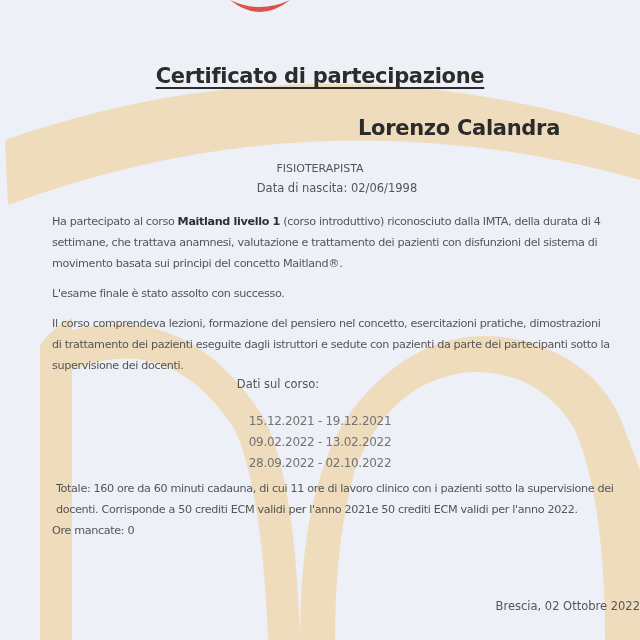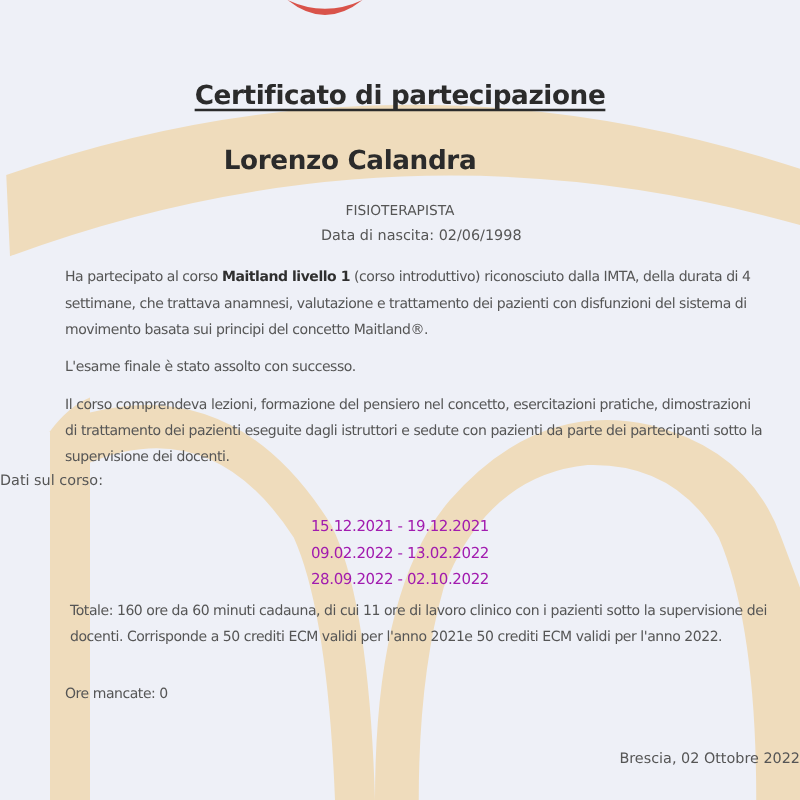--- a/index.html
+++ b/index.html
@@ -16,49 +16,49 @@
     .logo { position: absolute; left: 200px; top: -6px; width: 280px; height: 30px; }
 
     .title {
       position: absolute; left: 0; width: 640px; top: 64px; text-align: center;
       font-family: "DejaVu Sans", sans-serif; font-weight: bold;
       font-size: 21px; color: #2b2b2b; text-decoration: underline;
       text-underline-offset: 4px; text-decoration-thickness: 1.5px;
       letter-spacing: -0.3px;
     }
     .name {
-      position: absolute; left: 0; width: 560px; top: 116px; text-align: center;
+      position: absolute; left: 0; width: 560px; top: 116px; text-align: right;
       font-weight: bold; font-size: 21px; color: #2b2b2b; letter-spacing: -0.3px;
     }
     .profession {
       position: absolute; left: 0; width: 640px; top: 162px; text-align: center;
       font-size: 11px; color: #555;
     }
     .dob {
       position: absolute; left: 17px; width: 640px; top: 181px; text-align: center;
       font-size: 11.5px; color: #555;
     }
     .para {
       position: absolute; left: 52px; width: 560px;
       font-size: 11.2px; line-height: 21px; color: #555; letter-spacing: -0.35px;
     }
     .para b { color: #2f2f2f; }
     .p1 { top: 211px; }
     .p2 { top: 283px; }
     .p3 { top: 313px; }
     .course-label {
-      position: absolute; left: 0; width: 556px; top: 377px; text-align: left;
+      position: absolute; left: 0; width: 556px; top: 377px; text-align: center;
       font-size: 11.5px; color: #555;
     }
     .dates {
       position: absolute; left: 0; width: 640px; top: 411px; text-align: center;
-      font-size: 12px; line-height: 21px; color: #a21caf; letter-spacing: -0.3px;
+      font-size: 12px; line-height: 21px; color: #737373; letter-spacing: -0.3px;
     }
     .p4 { top: 478px; left: 56px; }
-    .p5 { top: 544px; }
+    .p5 { top: 520px; }
     .p6 { top: 571px; }
     .place-date {
       position: absolute; left: 0; width: 640px; top: 599px; text-align: right;
       font-size: 11.5px; color: #555;
     }
   </style>
 </head>
 <body>
 
 <svg class="watermark" viewBox="0 0 640 640" xmlns="http://www.w3.org/2000/svg">

